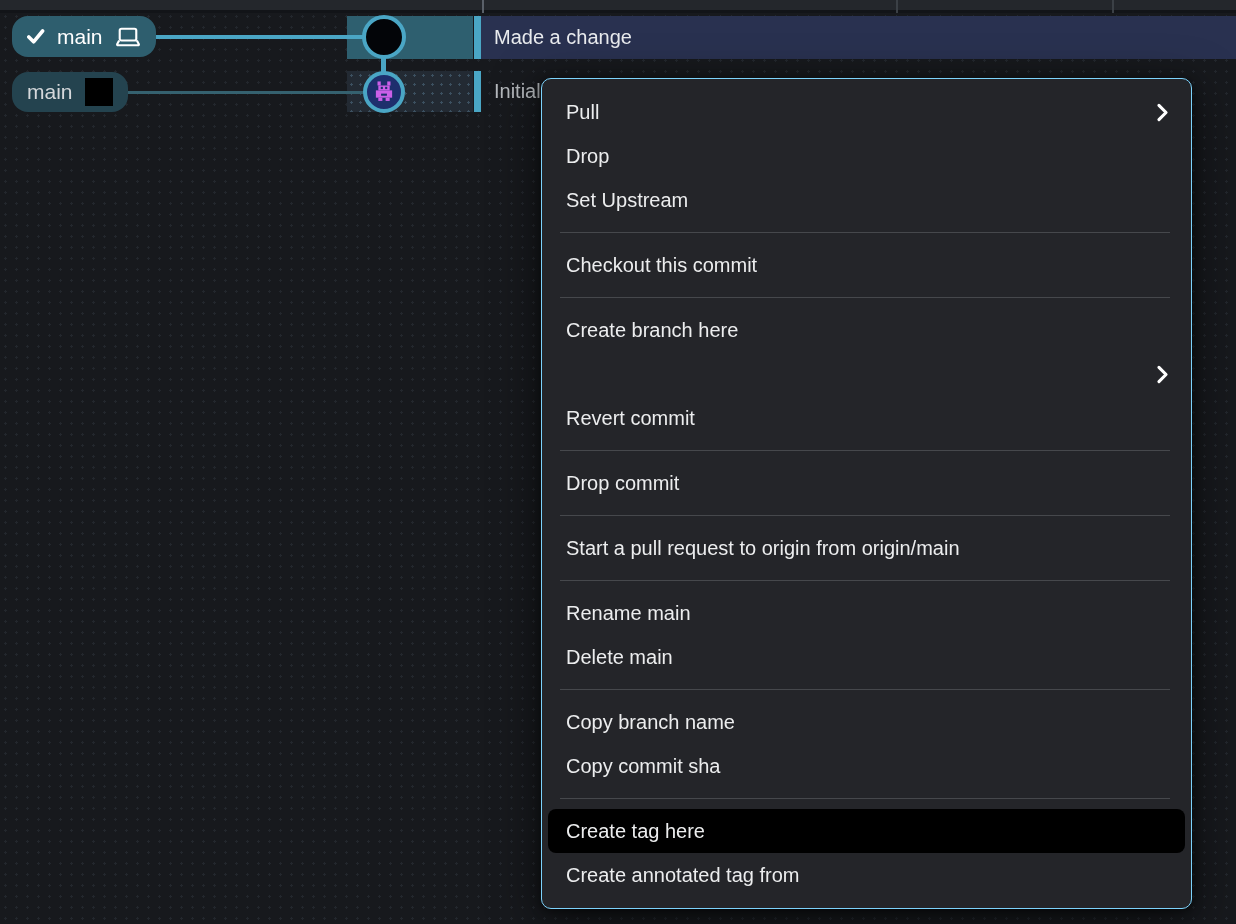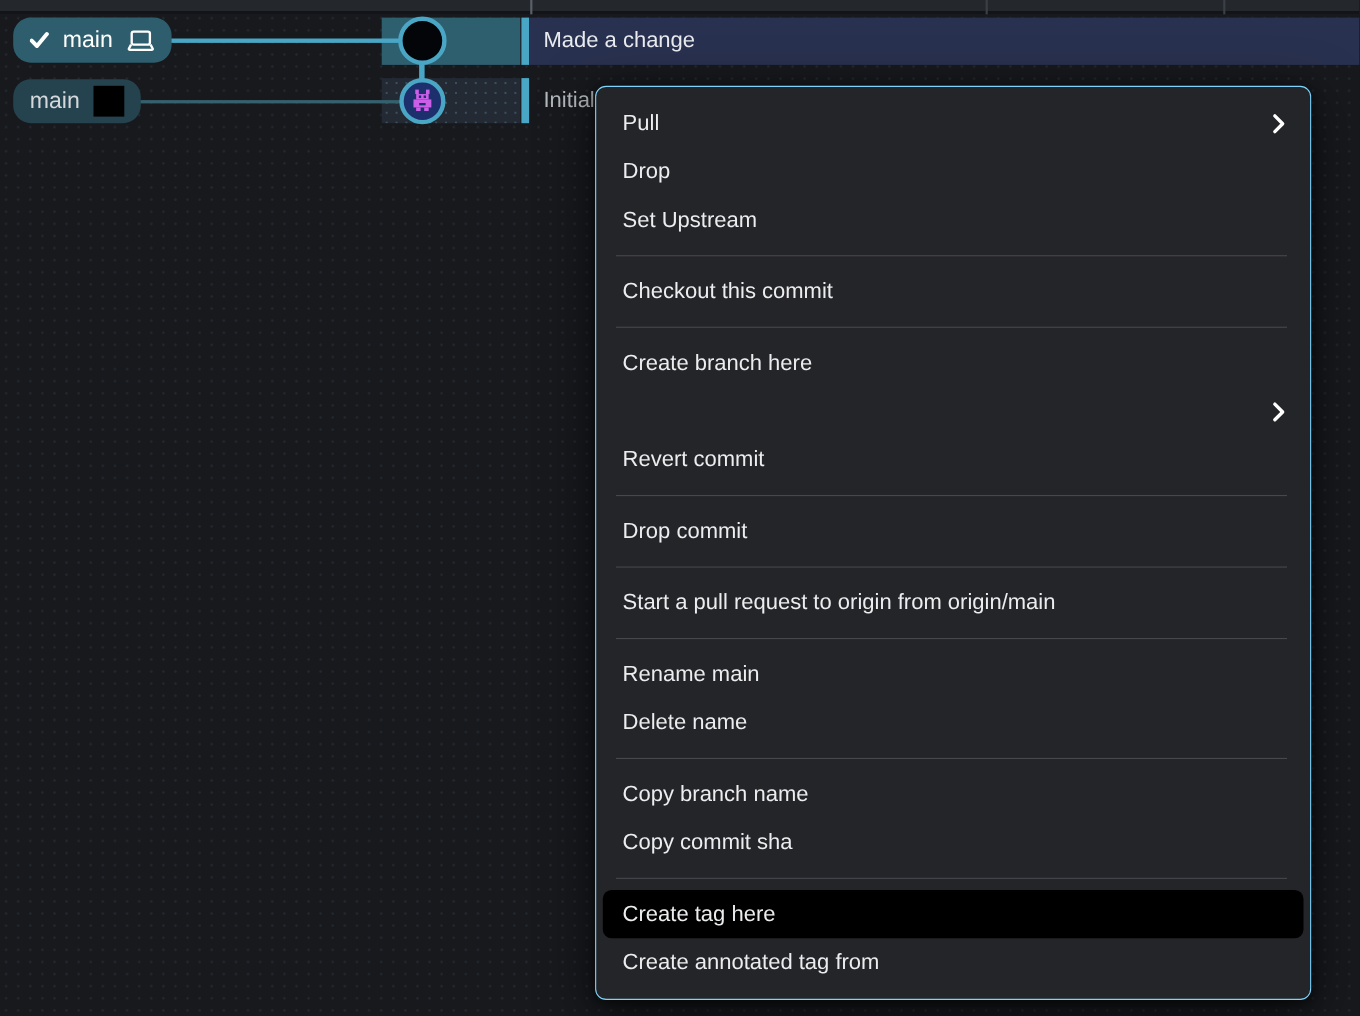--- a/index.html
+++ b/index.html
@@ -177,21 +177,21 @@
   </div>
   <div class="sep"></div>
   <div class="mi">
     <span>Start a pull request to origin from origin/main</span>
   </div>
   <div class="sep"></div>
   <div class="mi">
     <span>Rename main</span>
   </div>
   <div class="mi">
-    <span>Delete name</span>
+    <span>Delete main</span>
   </div>
   <div class="sep"></div>
   <div class="mi">
     <span>Copy branch name</span>
   </div>
   <div class="mi">
     <span>Copy commit sha</span>
   </div>
   <div class="sep"></div>
   <div class="mi hl">

